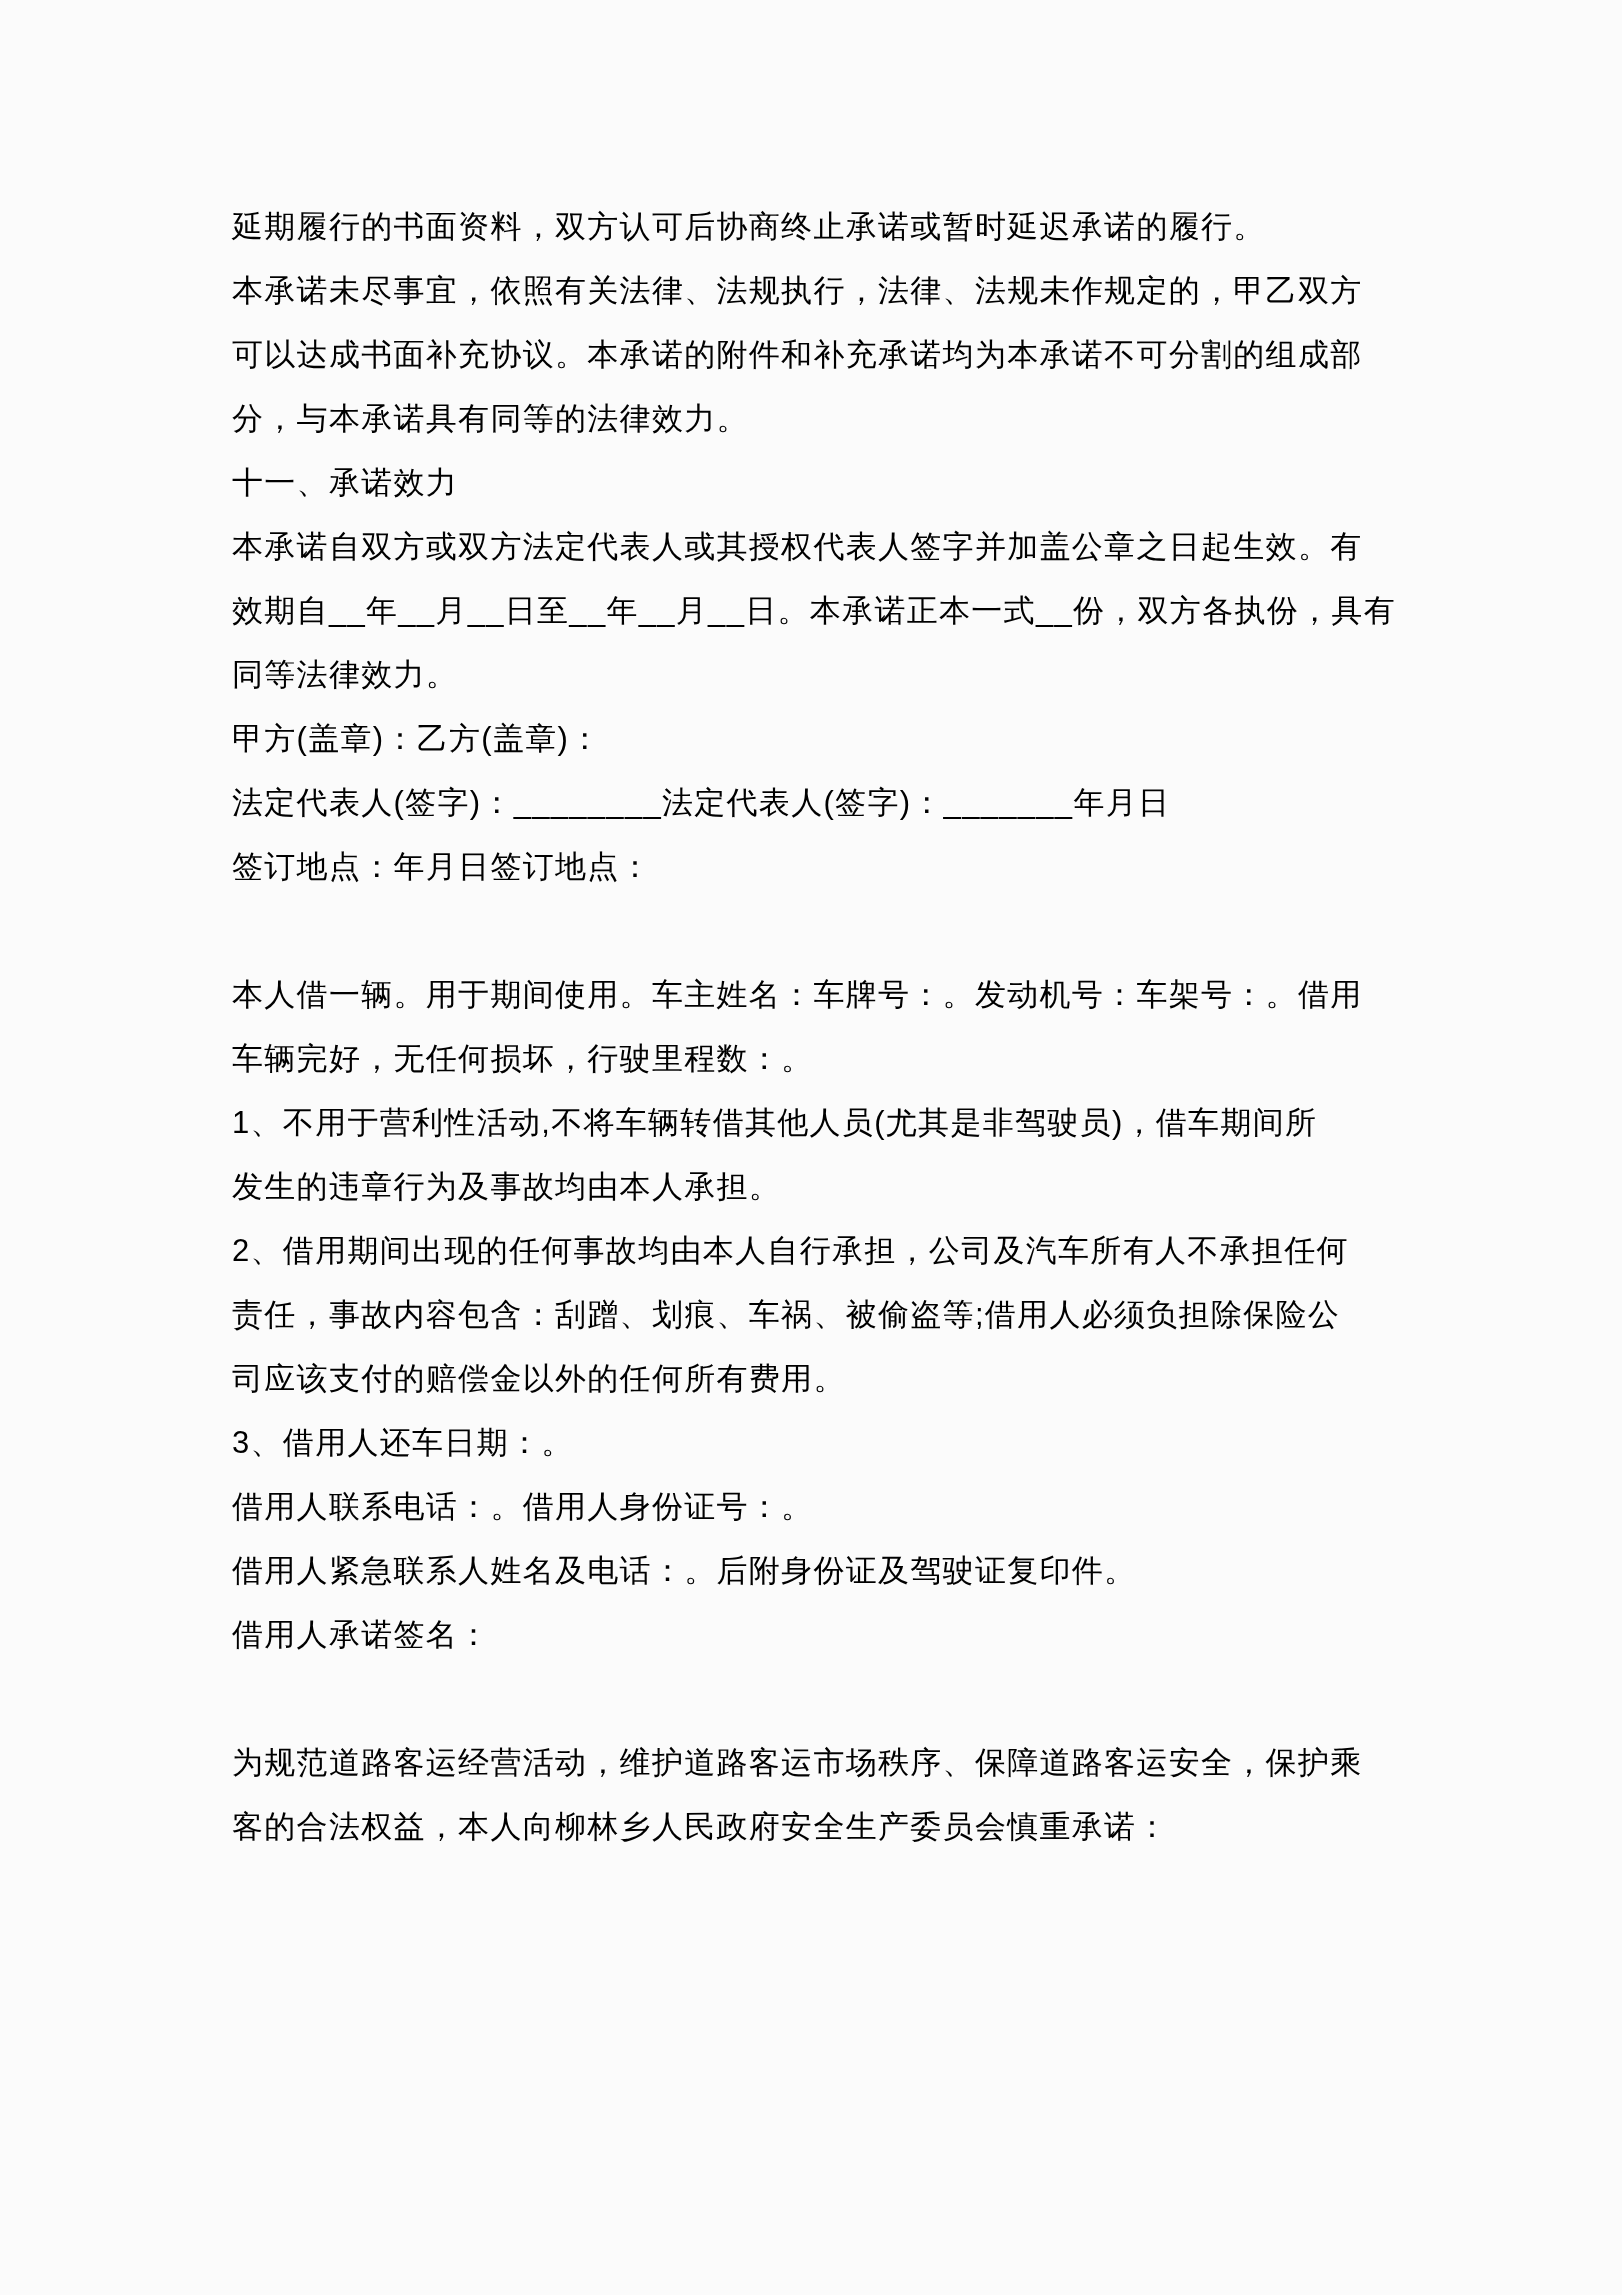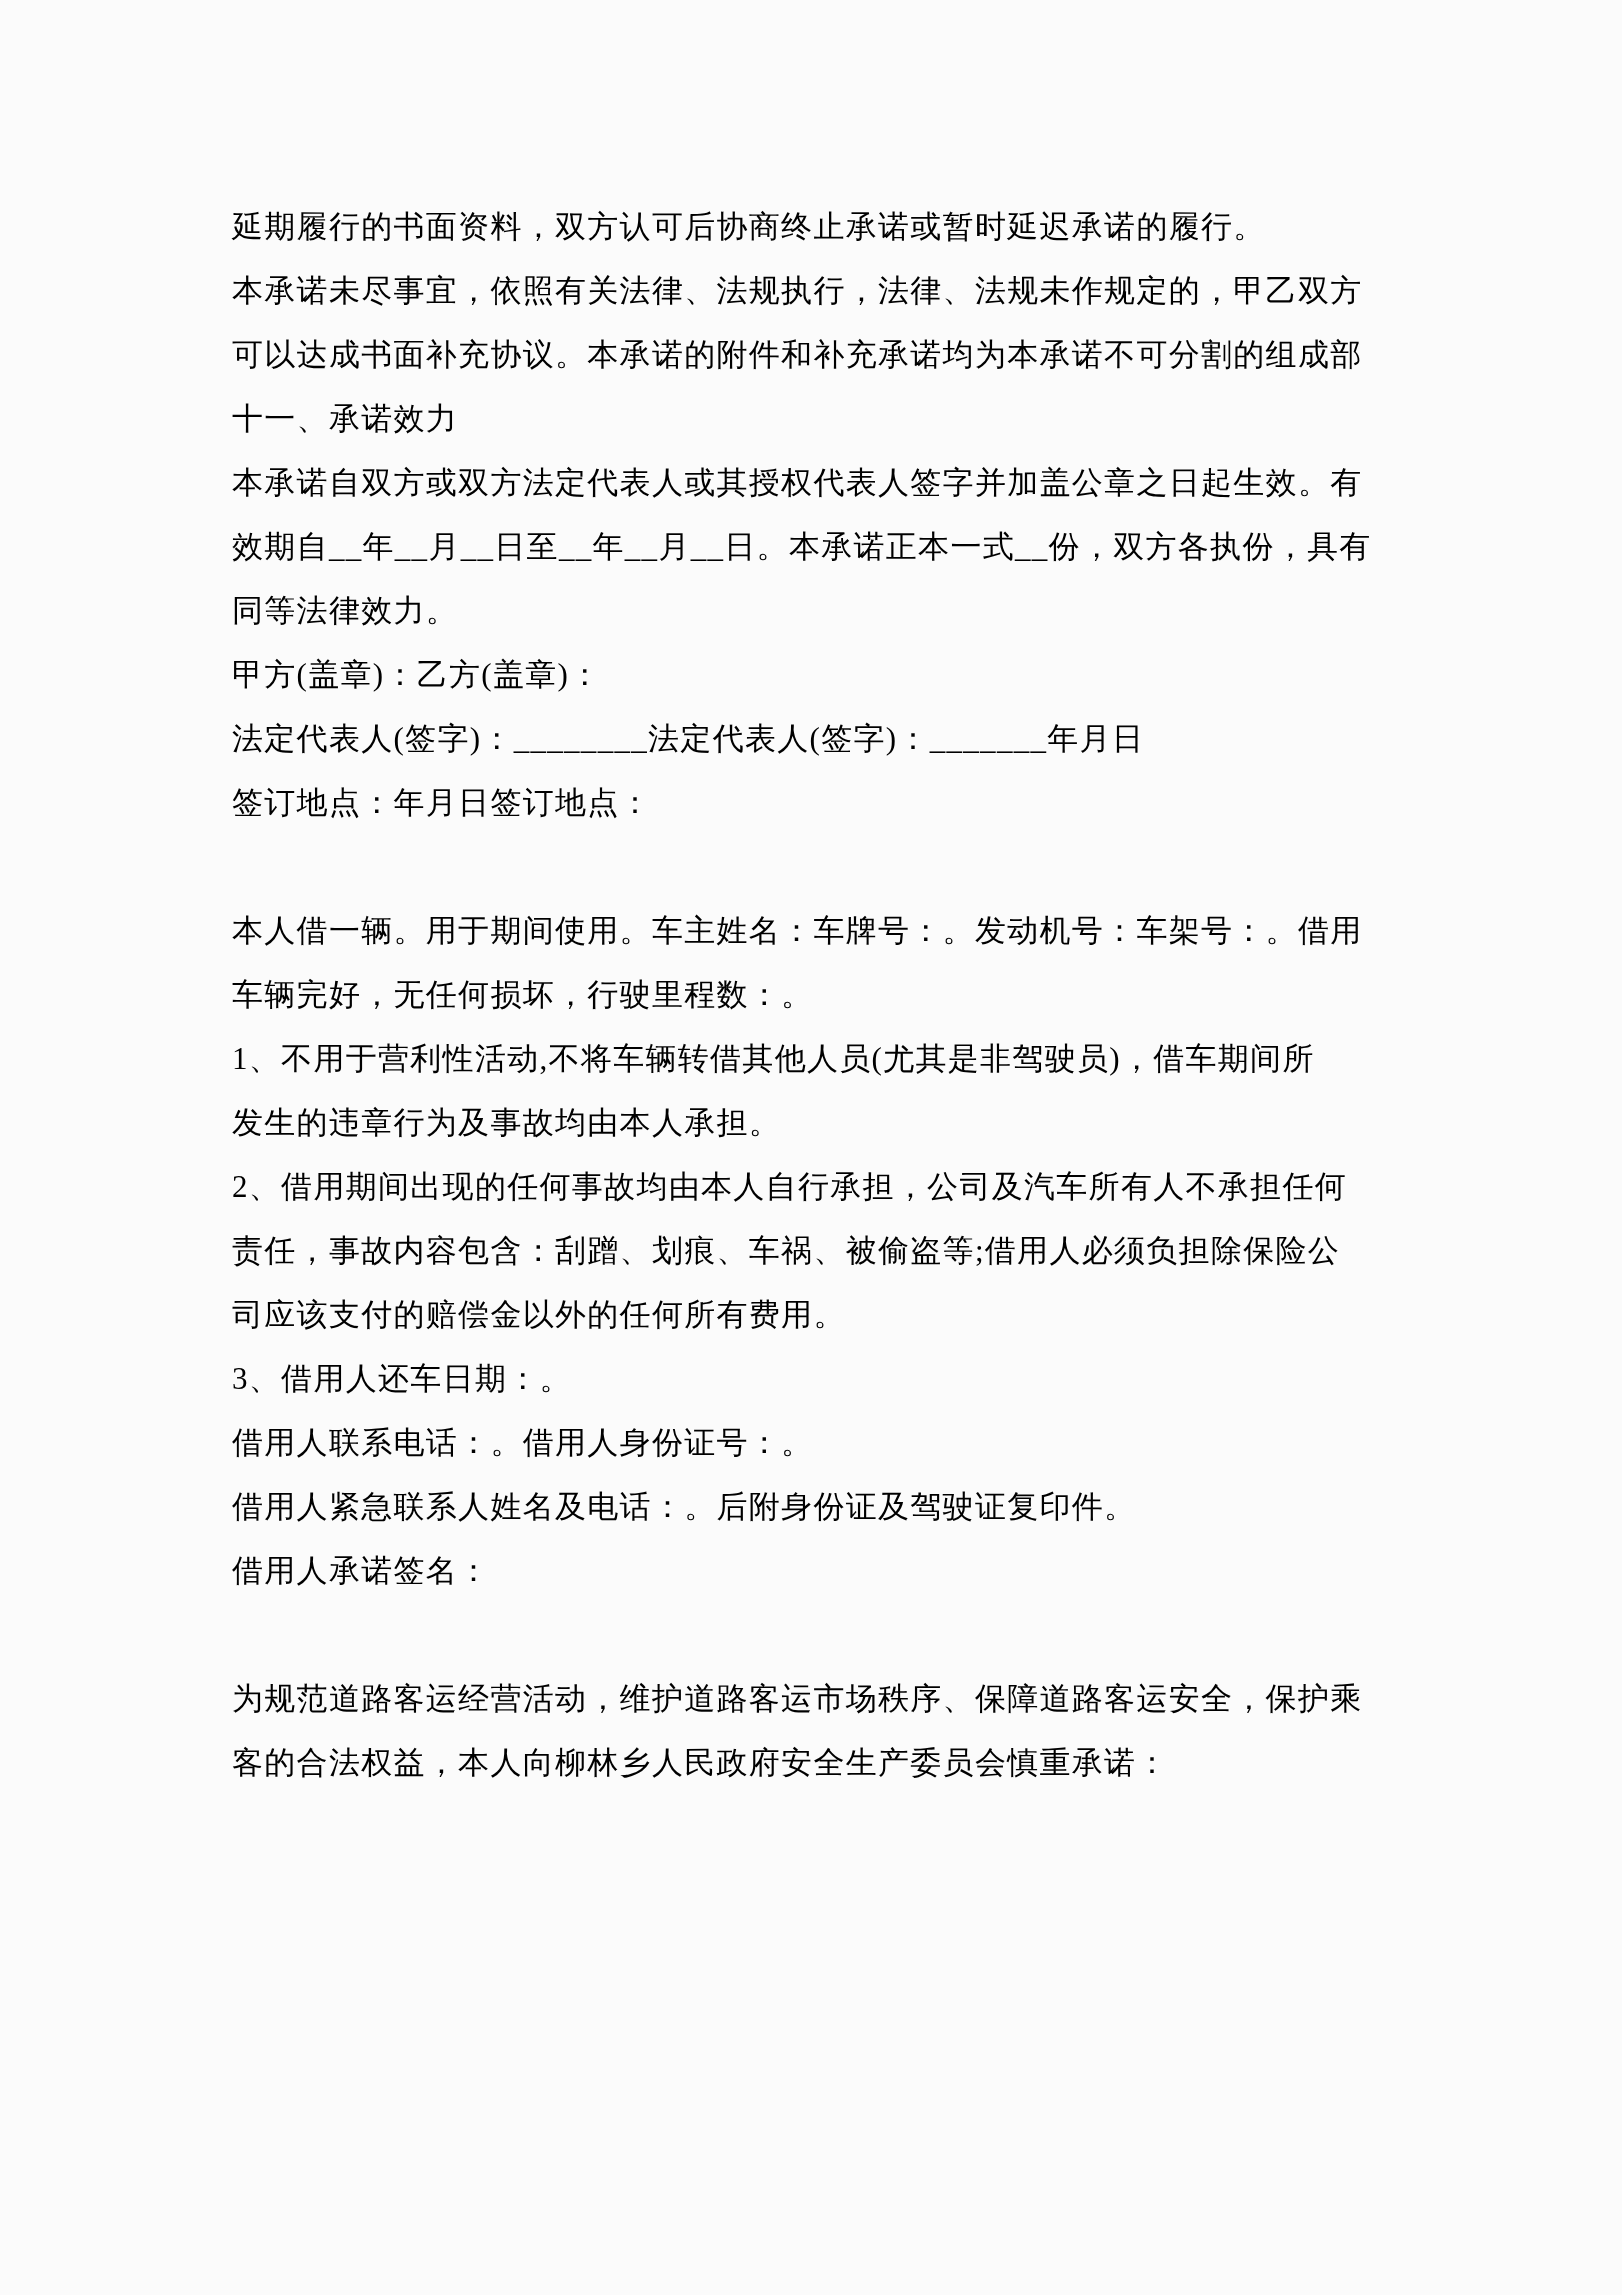--- a/index.html
+++ b/index.html
@@ -11,21 +11,21 @@
     height: 2295px;
     background: #fbfbfb;
   }
   .page {
     box-sizing: border-box;
     width: 1623px;
     height: 2295px;
     padding: 195px 120px 0 232px;
     background: #fbfbfb;
     color: #000000;
-    font-family: Liberation Serif, serif;
+    font-family: Liberation Sans, sans-serif;
     font-size: 31px;
     line-height: 64px;
     letter-spacing: 1.3px;
   }
   .line {
     margin: 0;
     padding: 0;
     white-space: nowrap;
     text-align: left;
   }
@@ -39,20 +39,21 @@
 </style>
 </head>
 <body>
 
 <div class="page">
 
   <div class="doc-section">
     <p class="line">延期履行的书面资料，双方认可后协商终止承诺或暂时延迟承诺的履行。</p>
     <p class="line">本承诺未尽事宜，依照有关法律、法规执行，法律、法规未作规定的，甲乙双方</p>
     <p class="line">可以达成书面补充协议。本承诺的附件和补充承诺均为本承诺不可分割的组成部</p>
+    <p class="line">分，与本承诺具有同等的法律效力。</p>
     <p class="line">十一、承诺效力</p>
     <p class="line">本承诺自双方或双方法定代表人或其授权代表人签字并加盖公章之日起生效。有</p>
     <p class="line">效期自__年__月__日至__年__月__日。本承诺正本一式__份，双方各执份，具有</p>
     <p class="line">同等法律效力。</p>
     <p class="line">甲方(盖章)：乙方(盖章)：</p>
     <p class="line">法定代表人(签字)：________法定代表人(签字)：_______年月日</p>
     <p class="line">签订地点：年月日签订地点：</p>
   </div>
 
   <div class="blank-line"></div>

